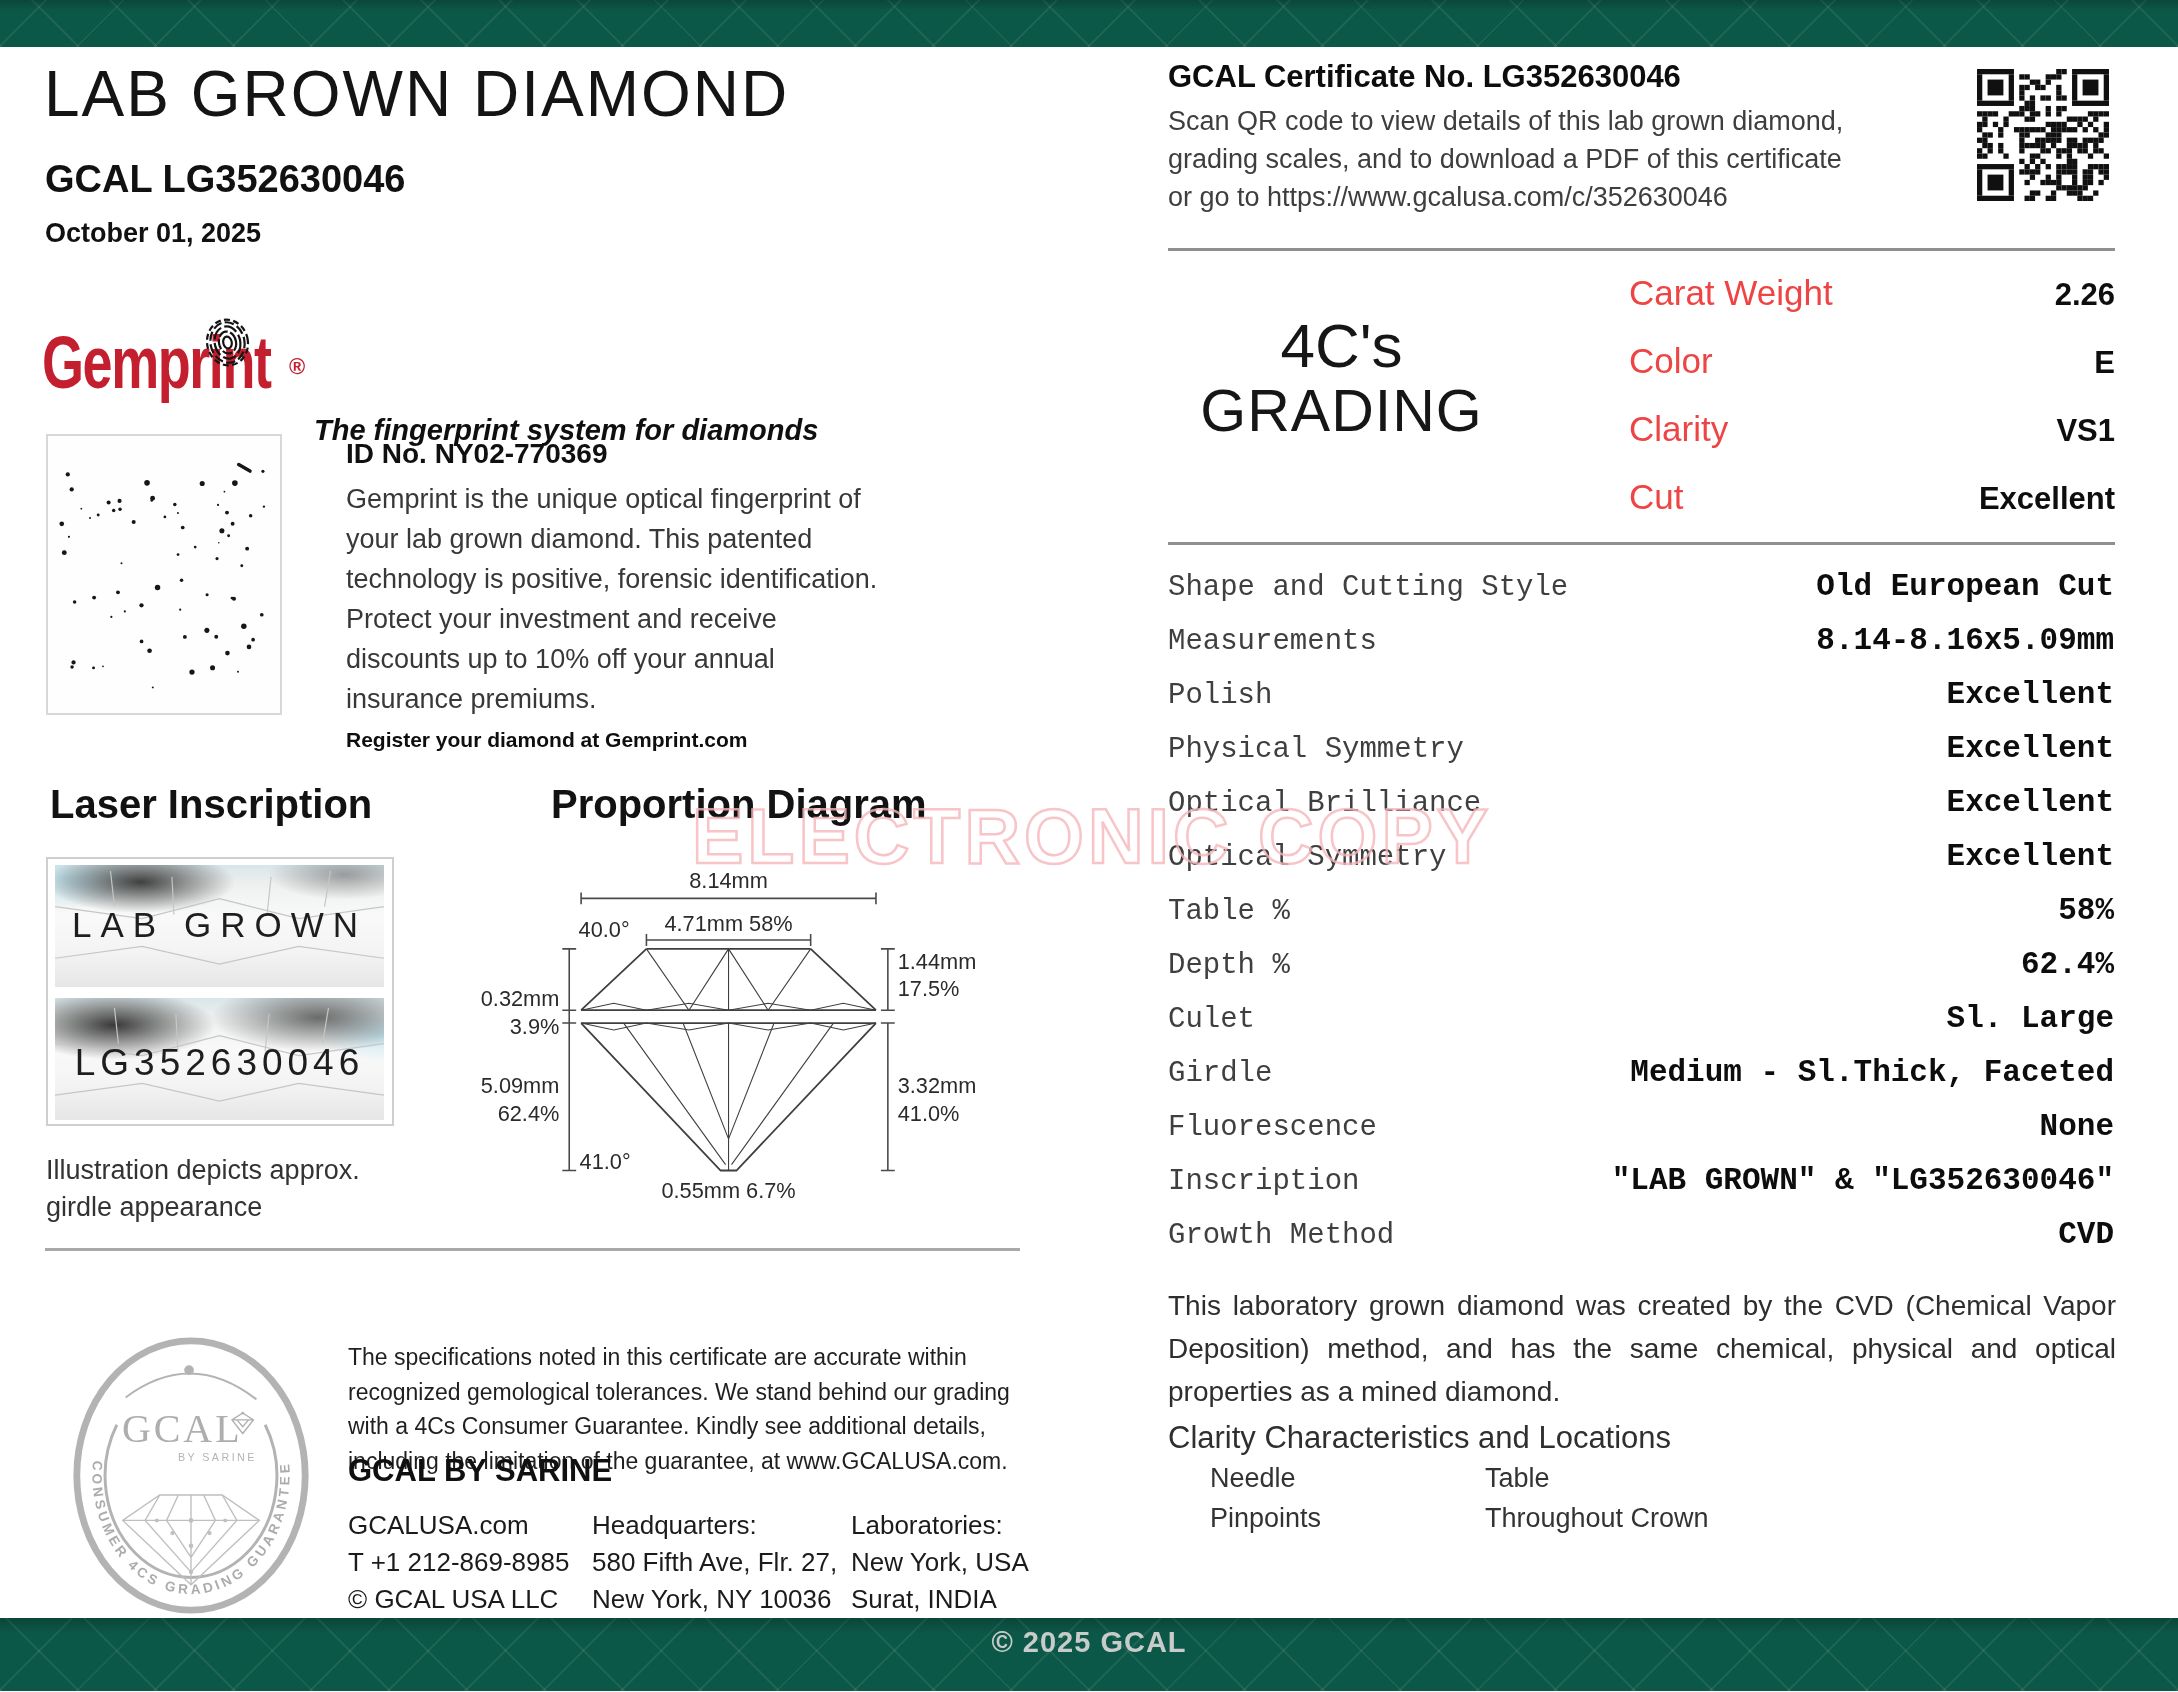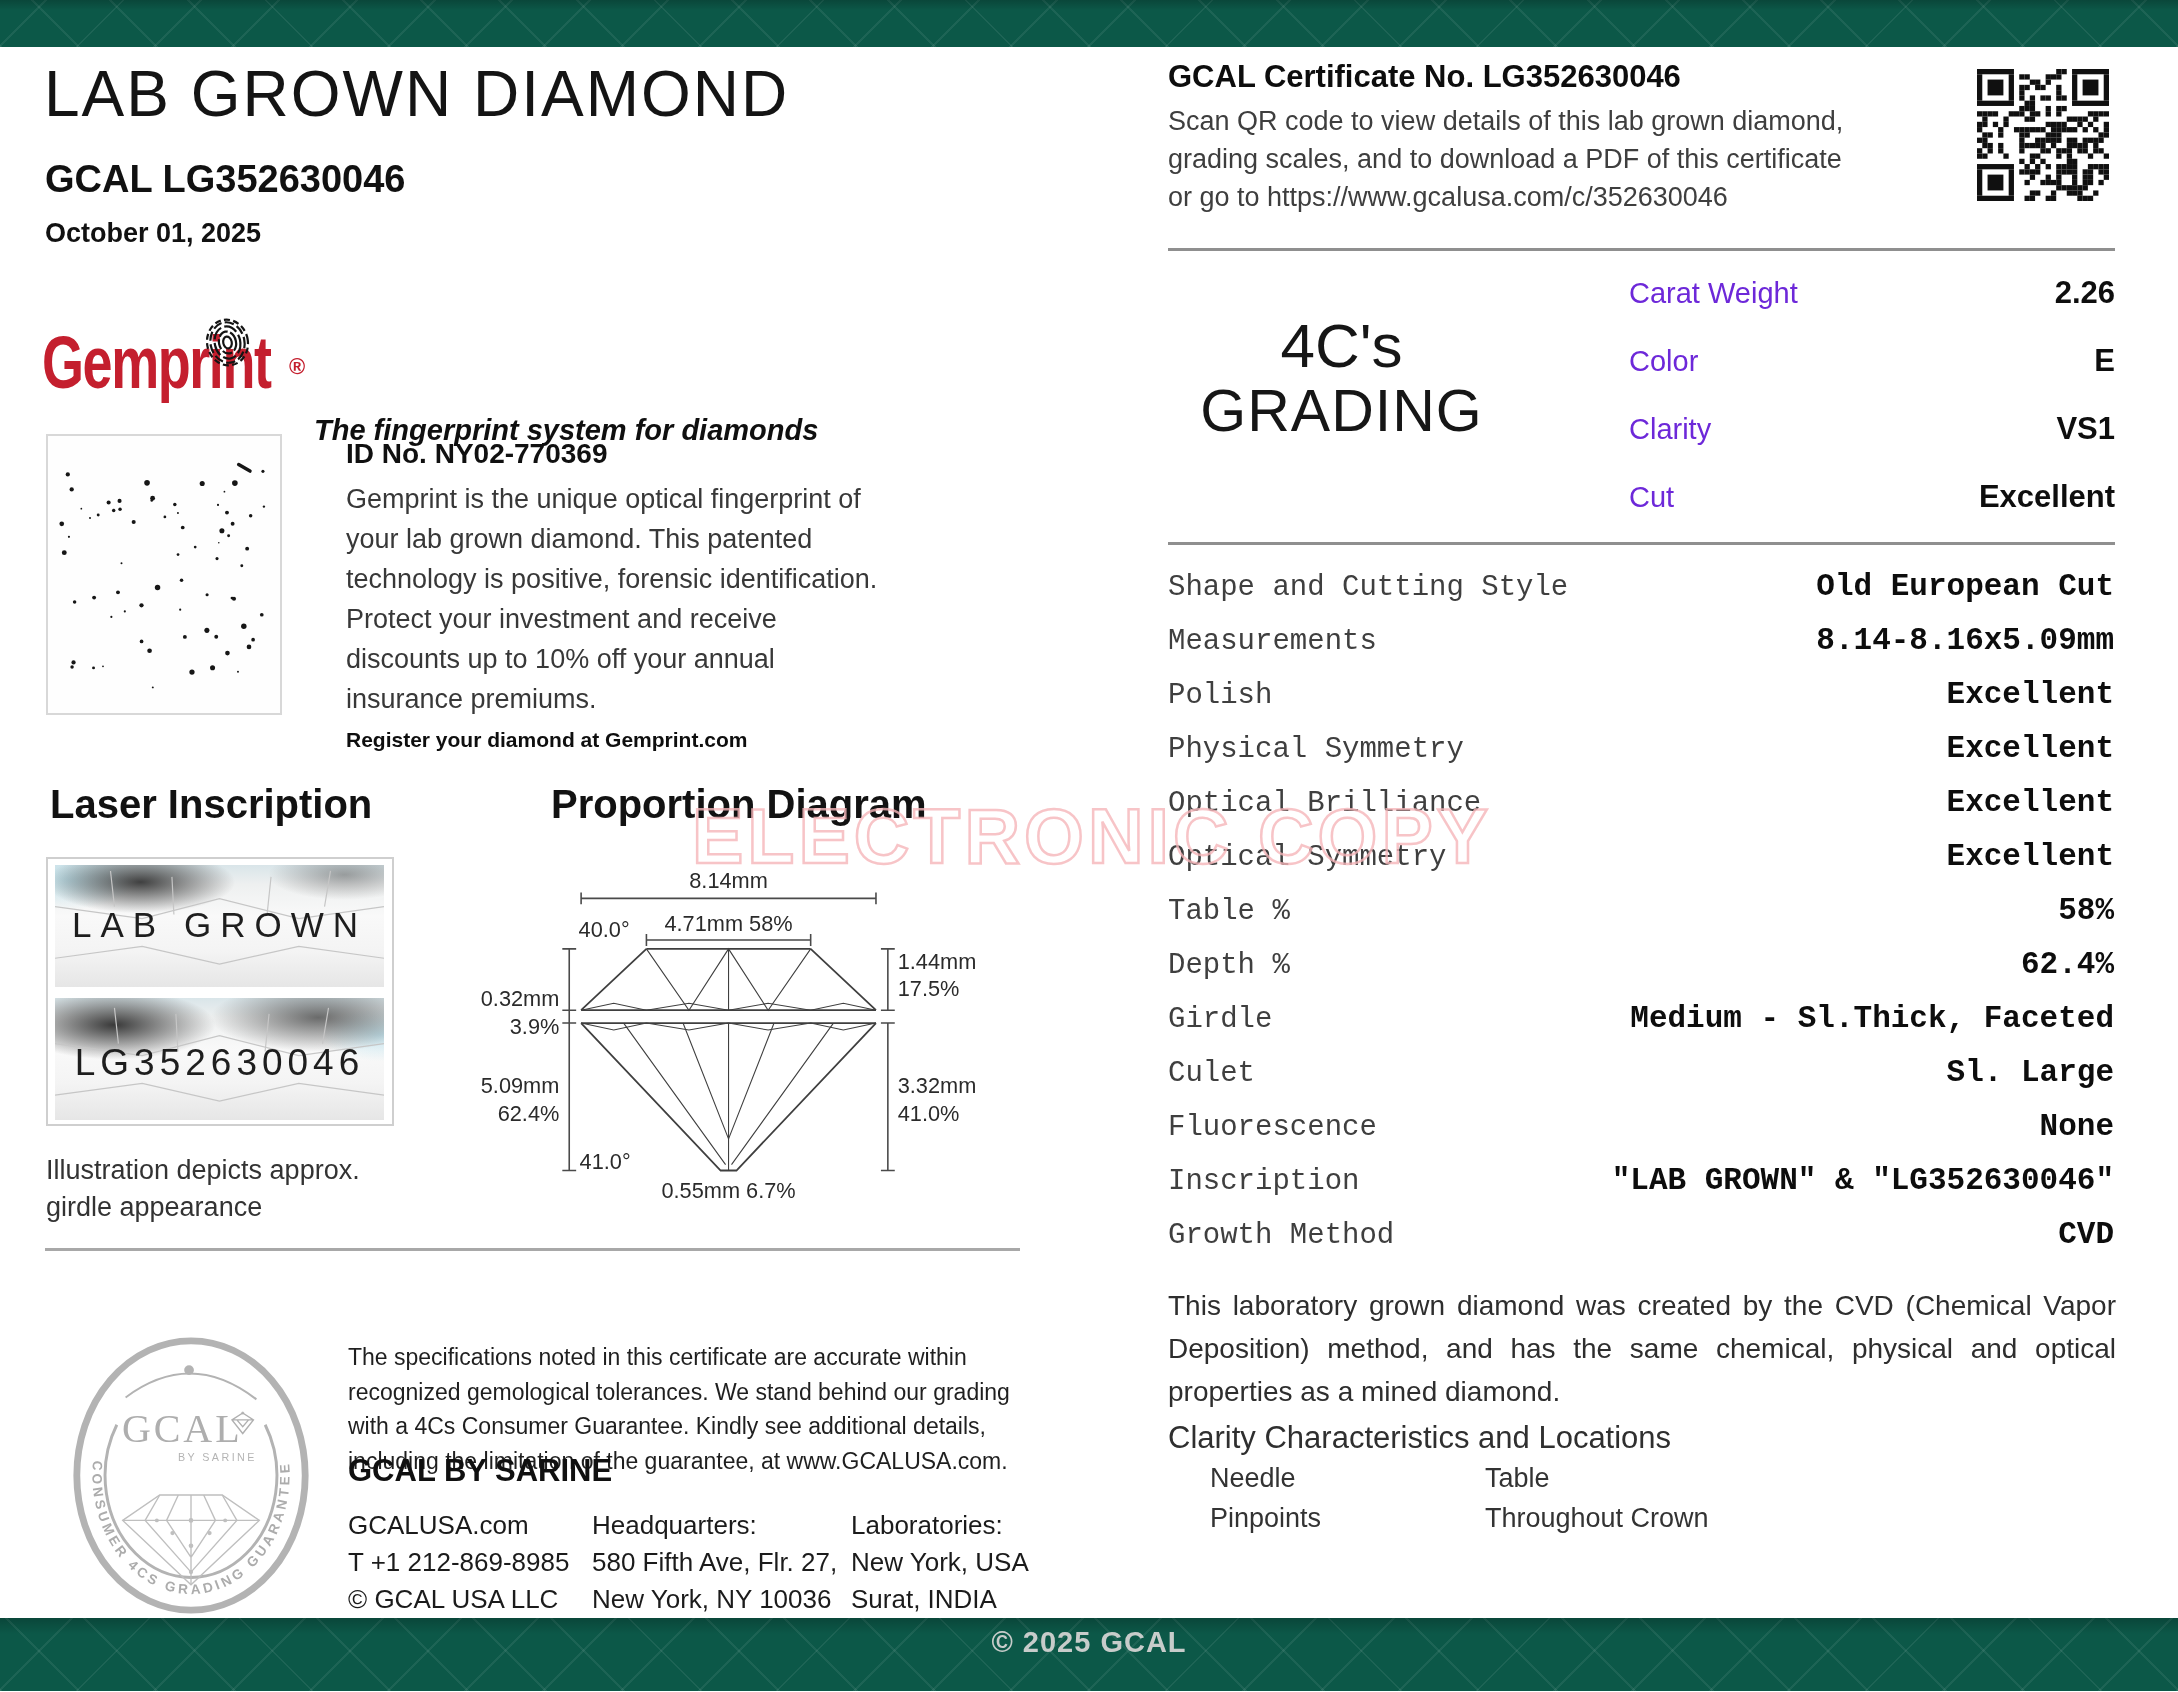--- a/index.html
+++ b/index.html
@@ -78,21 +78,21 @@
   .qr{position:absolute;left:1977px;top:69px;width:132px;height:132px;}
   .hr{position:absolute;left:1168px;width:947px;height:3px;background:#8f8f8f;}
   .hr1{top:248px;}
   .hr2{top:542px;}
 
   .grading-title{position:absolute;left:1168px;top:313px;width:347px;text-align:center;font-weight:300;color:#161616;line-height:1.08;}
   .gt1{font-size:62px;}
   .gt2{font-size:59px;letter-spacing:1px;}
   .grading-rows{position:absolute;left:1629px;top:259px;width:486px;}
   .g-row{display:flex;justify-content:space-between;align-items:baseline;height:68px;line-height:68px;}
-  .g-label{font-size:29px;color:#6d28d9;}
+  .g-label{font-size:35px;color:#ef4444;}
   .g-value{font-size:31px;font-weight:700;color:#0e0e0e;}
 
   .specs{position:absolute;left:1168px;top:560px;width:946px;font-family:Liberation Mono, monospace;}
   .spec-row{display:flex;justify-content:space-between;align-items:baseline;height:54px;line-height:54px;}
   .spec-label{font-size:29px;color:#3f3f3f;}
   .spec-value{font-size:31px;font-weight:700;color:#0d0d0d;}
 
   .method{position:absolute;left:1168px;top:1285px;width:948px;font-size:28px;line-height:1.53;color:#2e2e2e;
           text-align:justify;text-align-last:left;margin:0;}
   .clarity-h{position:absolute;left:1168px;top:1420px;font-size:31px;color:#2f2f2f;}
@@ -620,26 +620,26 @@
     </div>
     <div class="spec-row">
       <span class="spec-label">Table %</span>
       <span class="spec-value">58%</span>
     </div>
     <div class="spec-row">
       <span class="spec-label">Depth %</span>
       <span class="spec-value">62.4%</span>
     </div>
     <div class="spec-row">
+      <span class="spec-label">Culet</span>
+      <span class="spec-value">Sl. Large</span>
+    </div>
+    <div class="spec-row">
       <span class="spec-label">Girdle</span>
       <span class="spec-value">Medium - Sl.Thick, Faceted</span>
-    </div>
-    <div class="spec-row">
-      <span class="spec-label">Culet</span>
-      <span class="spec-value">Sl. Large</span>
     </div>
     <div class="spec-row">
       <span class="spec-label">Fluorescence</span>
       <span class="spec-value">None</span>
     </div>
     <div class="spec-row">
       <span class="spec-label">Inscription</span>
       <span class="spec-value">"LAB GROWN" &amp; "LG352630046"</span>
     </div>
     <div class="spec-row">

